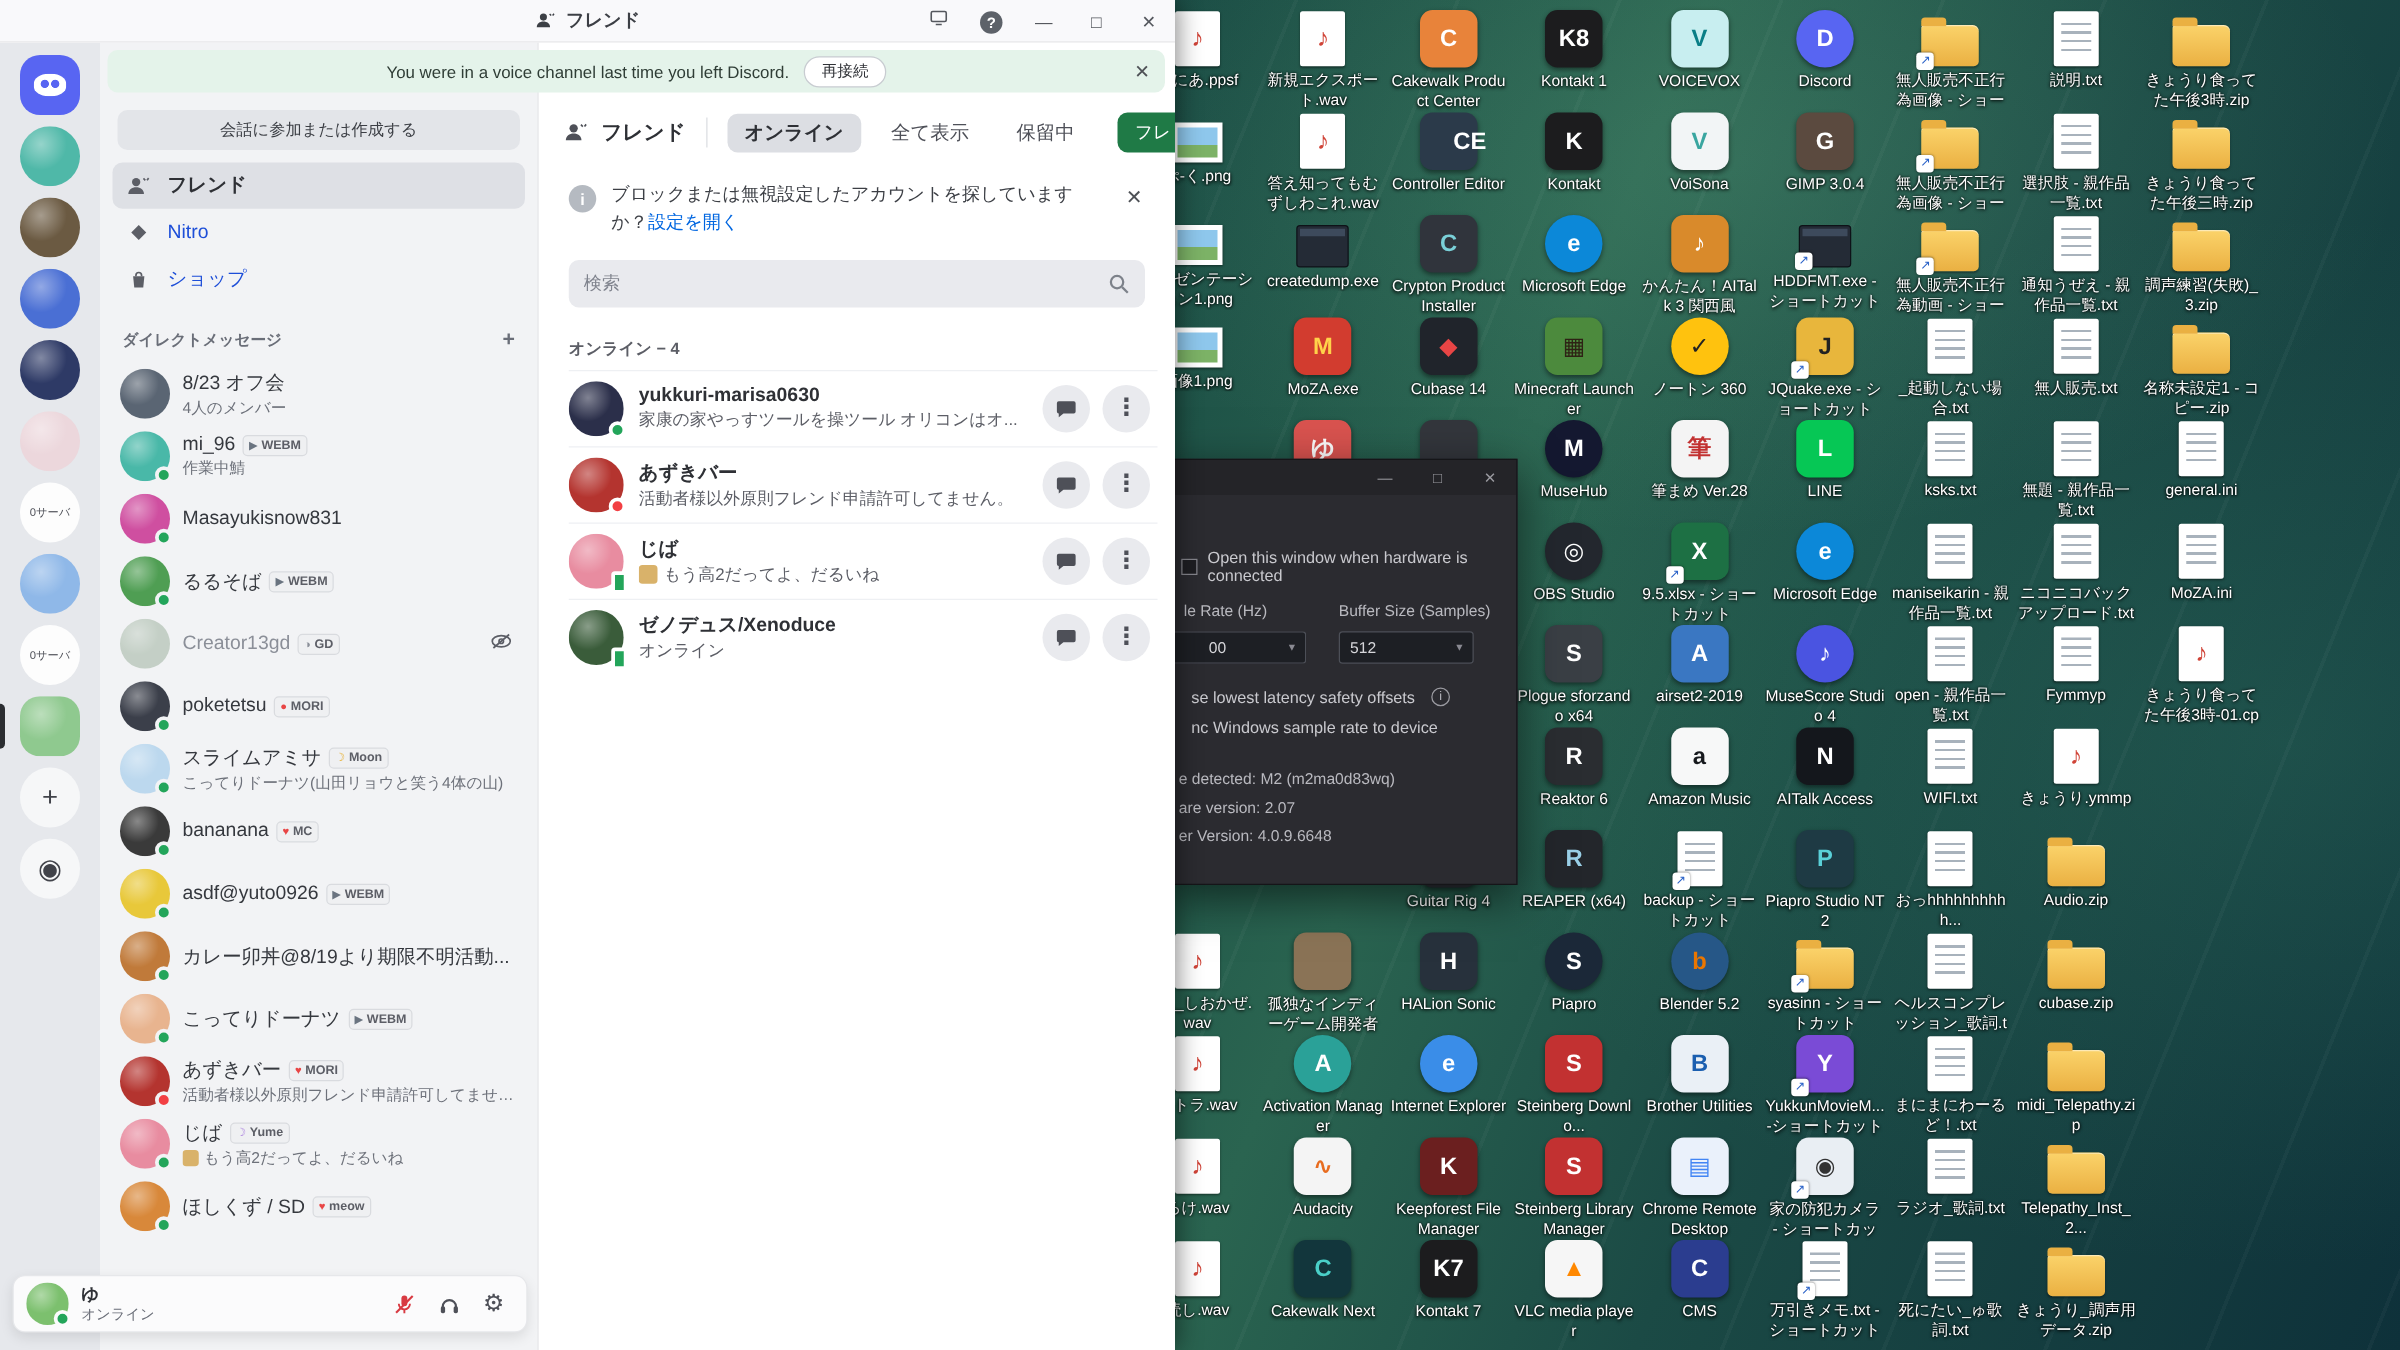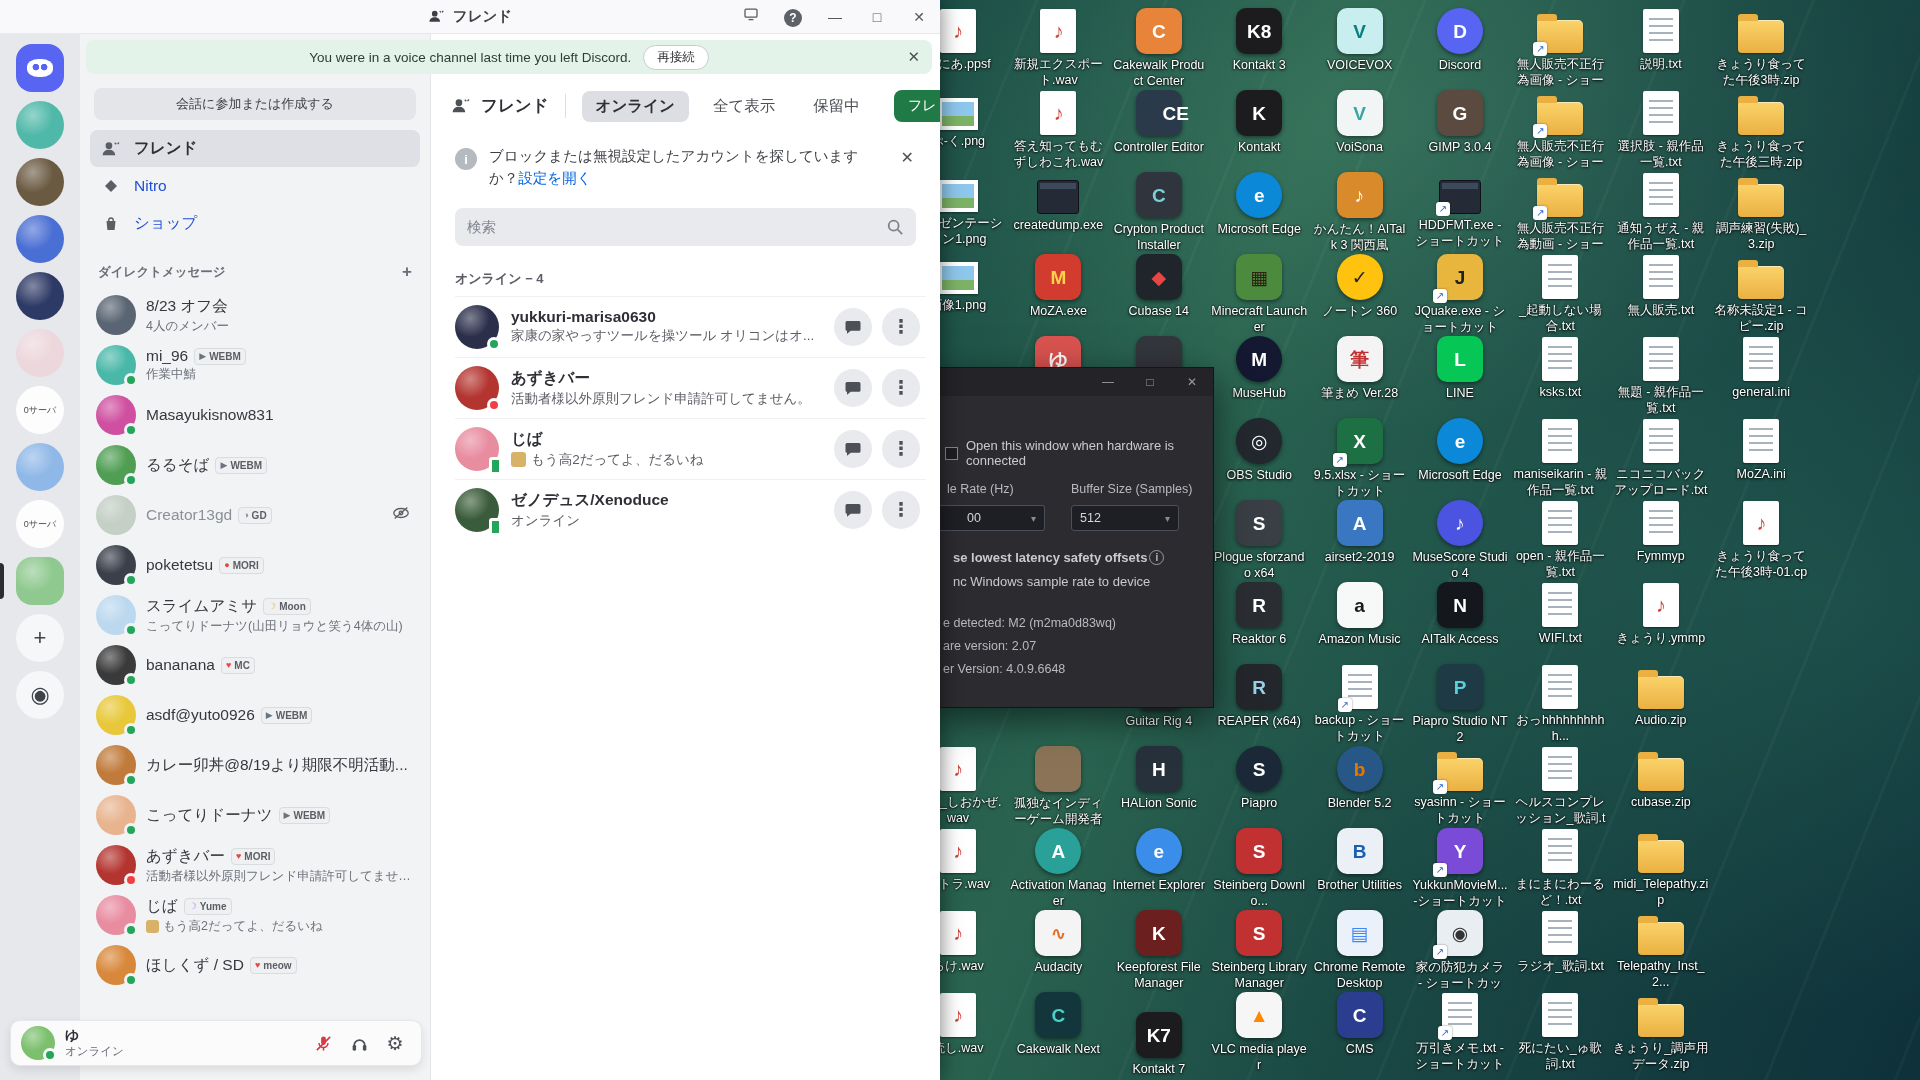--- a/index.html
+++ b/index.html
@@ -40,21 +40,21 @@
   .dlg-title{position:absolute;top:0;left:0;right:0;height:28px;background:#242428;display:flex;justify-content:flex-end;}
   .dlg-btn{width:42px;text-align:center;line-height:28px;color:#9a9aa0;font-size:12px;}
   .dlg-chk{position:absolute;top:70px;left:12px;display:flex;gap:8px;align-items:center;}
   .cb{width:13px;height:13px;border:1px solid #85858c;background:#1e1e22;flex:none;}
   .lbl1{position:absolute;top:114px;left:14px;font-size:12.5px;color:#b9b9bf;}
   .lbl2{position:absolute;top:114px;left:138px;font-size:12.5px;color:#b9b9bf;}
   .dsel{position:absolute;top:137px;height:26px;background:#1d1f24;border:1px solid #4c4f57;border-radius:3px;display:flex;align-items:center;justify-content:space-between;font-size:12.5px;color:#d6d6da;padding:0 8px;}
   .s1{left:0;width:112px;border-left:none;padding-left:34px;}
   .s2{left:138px;width:108px;}
   .chev{color:#8a8a92;font-size:10px;margin-left:6px;}
-  .dlg-opt1{position:absolute;top:182px;left:20px;display:flex;align-items:center;gap:2px;font-weight:bold;}
+  .dlg-opt1{position:absolute;top:182px;left:20px;display:flex;align-items:center;gap:13px;}
   .dlg-opt2{position:absolute;top:206px;left:20px;}
   .inf{width:15px;height:15px;border-radius:50%;border:1px solid #9a9aa0;font-size:10px;display:inline-flex;align-items:center;justify-content:center;color:#b9b9bf;flex:none;}
   .dlg-info{position:absolute;top:244px;left:10px;line-height:23px;font-size:12.5px;color:#b9b9bf;}
 
   
   .discord{position:absolute;left:0;top:0;width:940px;height:1080px;background:#fff;z-index:10;overflow:hidden;
     box-shadow:2px 0 18px rgba(0,0,0,.45);color:#313338;font-size:16px;}
   .titlebar{position:absolute;top:0;left:0;right:0;height:34px;background:#f9f9fb;border-bottom:1px solid #e8e8ea;display:flex;align-items:center;justify-content:center;font-size:14.5px;color:#3c3f45;z-index:8;}
   .tb-title{display:flex;gap:8px;align-items:center;font-weight:600;}
   .tb-right{position:absolute;right:0;top:0;height:34px;display:flex;align-items:center;}
@@ -160,21 +160,21 @@
       <div class="dicon" style="left: 1110.8px; top: 8px;">
     <div class="di k-app" style="background: rgb(232, 131, 58);">
           <span class="dg">C</span>
         </div>
     <div class="dl">Cakewalk Product Center</div>
   </div>
       <div class="dicon" style="left: 1211.2px; top: 8px;">
     <div class="di k-app" style="background: rgb(28, 28, 30);">
           <span class="dg">K8</span>
         </div>
-    <div class="dl">Kontakt 3</div>
+    <div class="dl">Kontakt 1</div>
   </div>
       <div class="dicon" style="left: 1311.6px; top: 8px;">
     <div class="di k-app" style="background: rgb(200, 238, 240); color: rgb(10, 126, 134);">
           <span class="dg">V</span>
         </div>
     <div class="dl">VOICEVOX</div>
   </div>
       <div class="dicon" style="left: 1412px; top: 8px;">
     <div class="di k-app rnd" style="background: rgb(88, 101, 242);">
           <span class="dg">D</span>
@@ -707,21 +707,21 @@
         </div>
     <div class="dl">読し.wav</div>
   </div>
       <div class="dicon" style="left: 1010.4px; top: 992px;">
     <div class="di k-app" style="background: rgb(18, 54, 60); color: rgb(74, 208, 200);">
           <span class="dg">C</span>
         </div>
     <div class="dl">Cakewalk Next</div>
   </div>
       <div class="dicon" style="left: 1110.8px; top: 992px;">
-    <div class="di k-app" style="background: rgb(28, 28, 30); margin-top: 20px;">
+    <div class="di k-app" style="background: rgb(28, 28, 30);">
           <span class="dg">K7</span>
         </div>
     <div class="dl">Kontakt 7</div>
   </div>
       <div class="dicon" style="left: 1211.2px; top: 992px;">
     <div class="di k-app" style="background: rgb(246, 246, 246); color: rgb(255, 136, 0);">
           <span class="dg">▲</span>
         </div>
     <div class="dl">VLC media player</div>
   </div>

